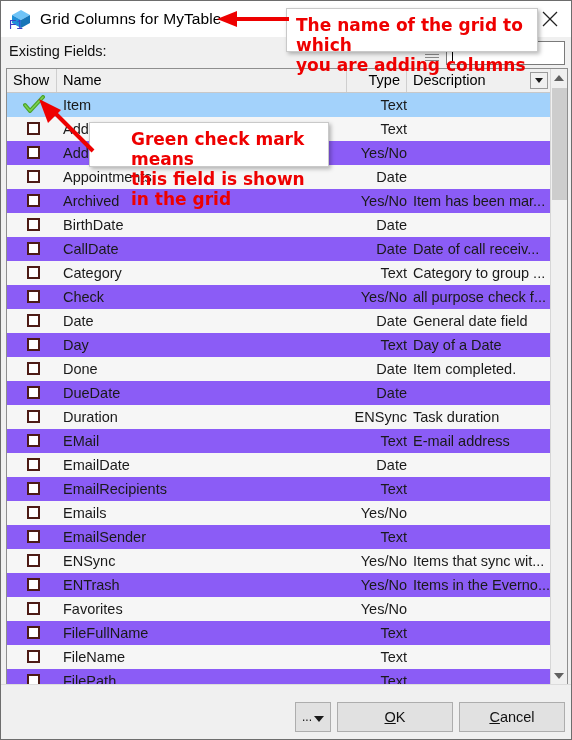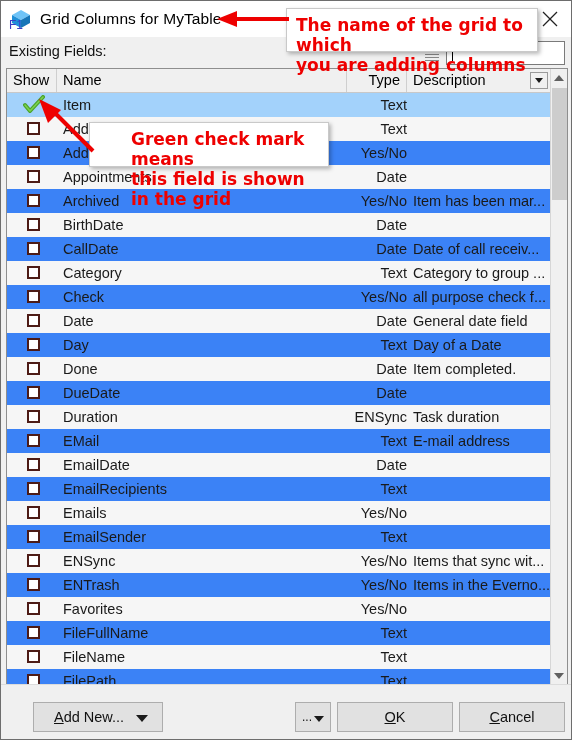--- a/index.html
+++ b/index.html
@@ -97,21 +97,21 @@
     margin-bottom: 2px;
   }
 
   
   .grid-wrap {
     position: absolute;
     left: 5px; top: 67px;
     width: 562px; height: 617px;
     border: 1px solid #8e8e8e;
     box-sizing: border-box;
-    background: #3b82f6;
+    background: #8b5cf6;
     overflow: hidden;
   }
   .grid-head {
     position: absolute;
     left: 0; top: 0;
     width: 560px; height: 24px;
     background: #f0f0f0;
     border-bottom: 1px solid #c8c8c8;
     box-sizing: border-box;
   }
@@ -579,24 +579,20 @@
       <div class="vs-btn vs-down">
         <span class="vs-chev"></span>
       </div>
     </div>
   </div>
 
   <div class="bottombar"></div>
 
   <div class="f1">F1</div>
 
-  <div class="btn btn-addnew">
-    <span><span class="acc">A</span><span id="addnew-rest">dd New...</span></span>
-    <span class="addnew-tri"></span>
-  </div>
 
   <div class="btn btn-ellipsis">
     <span style="font-size:12px;line-height:8px;">...</span>
     <span class="ell-tri"></span>
   </div>
 
   <div class="btn btn-ok">
     <span><span class="acc">O</span><span id="ok-rest">K</span></span>
   </div>
 

